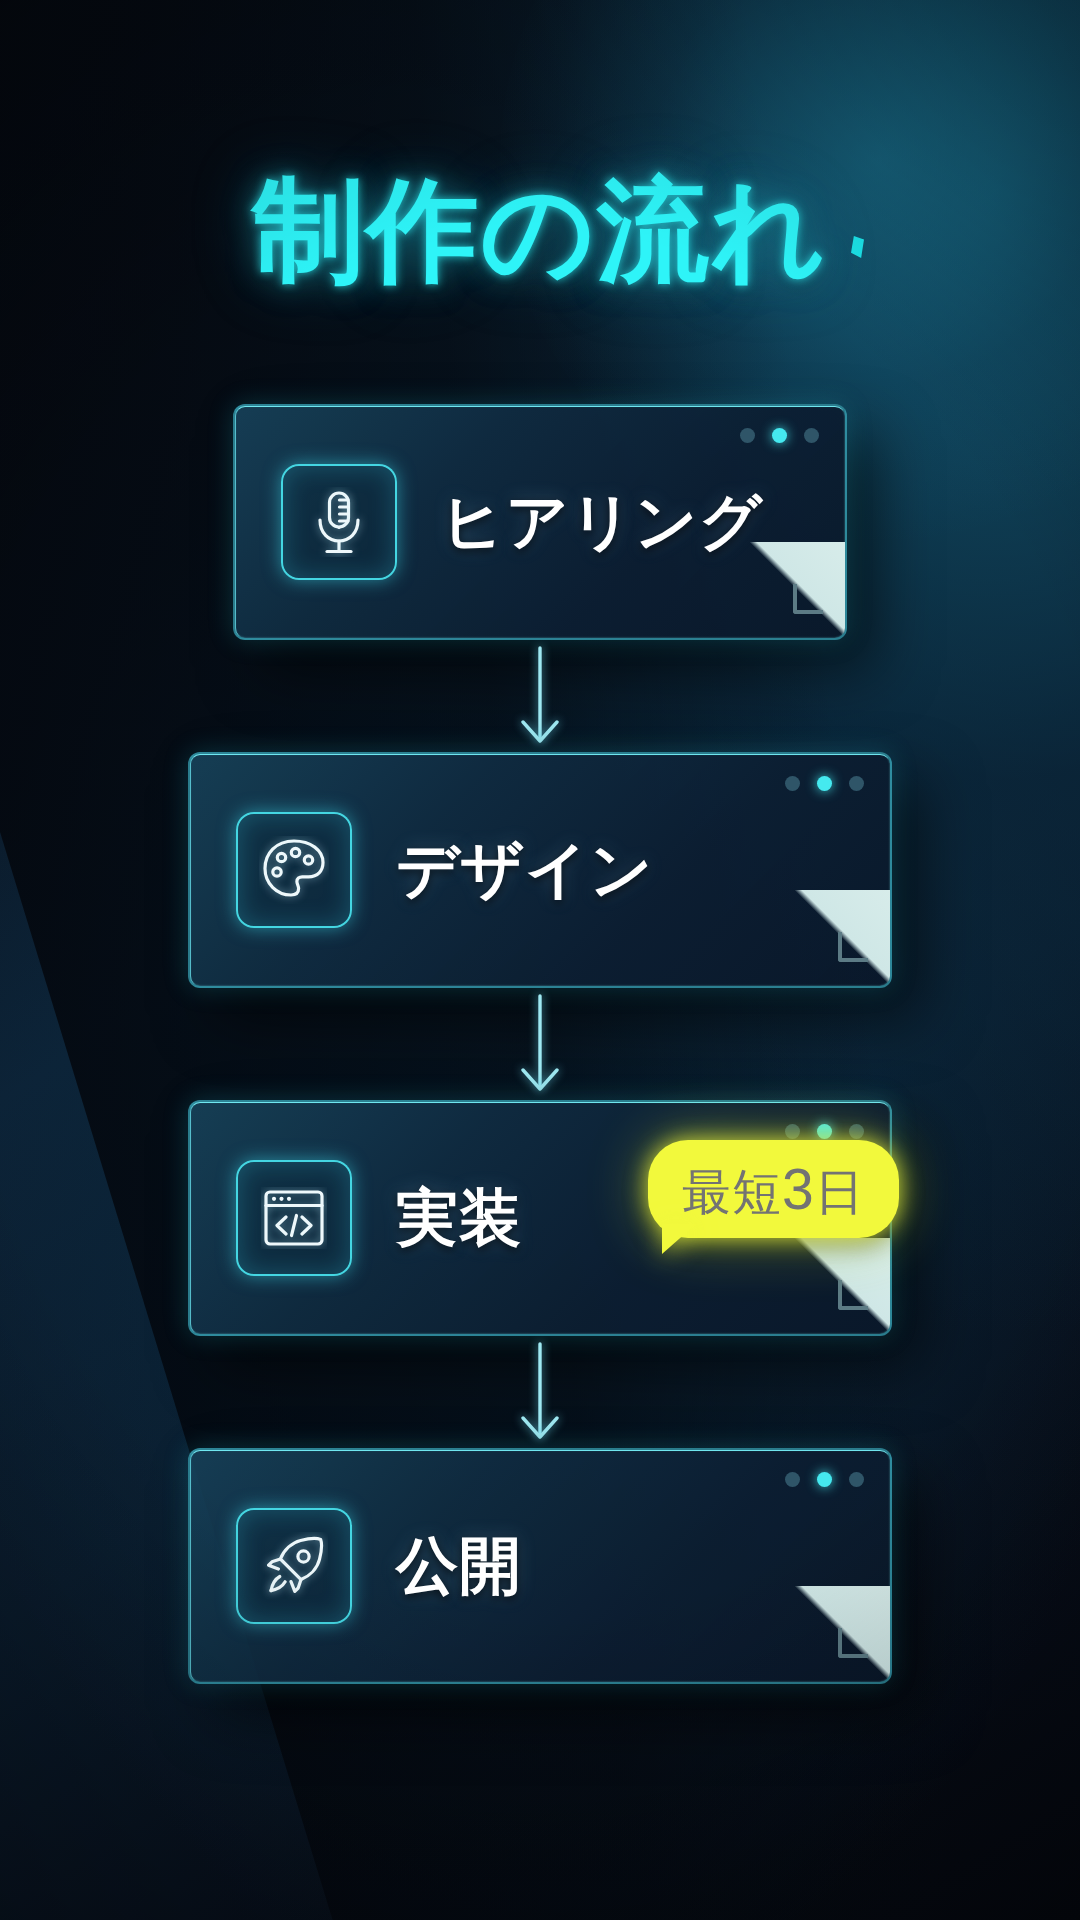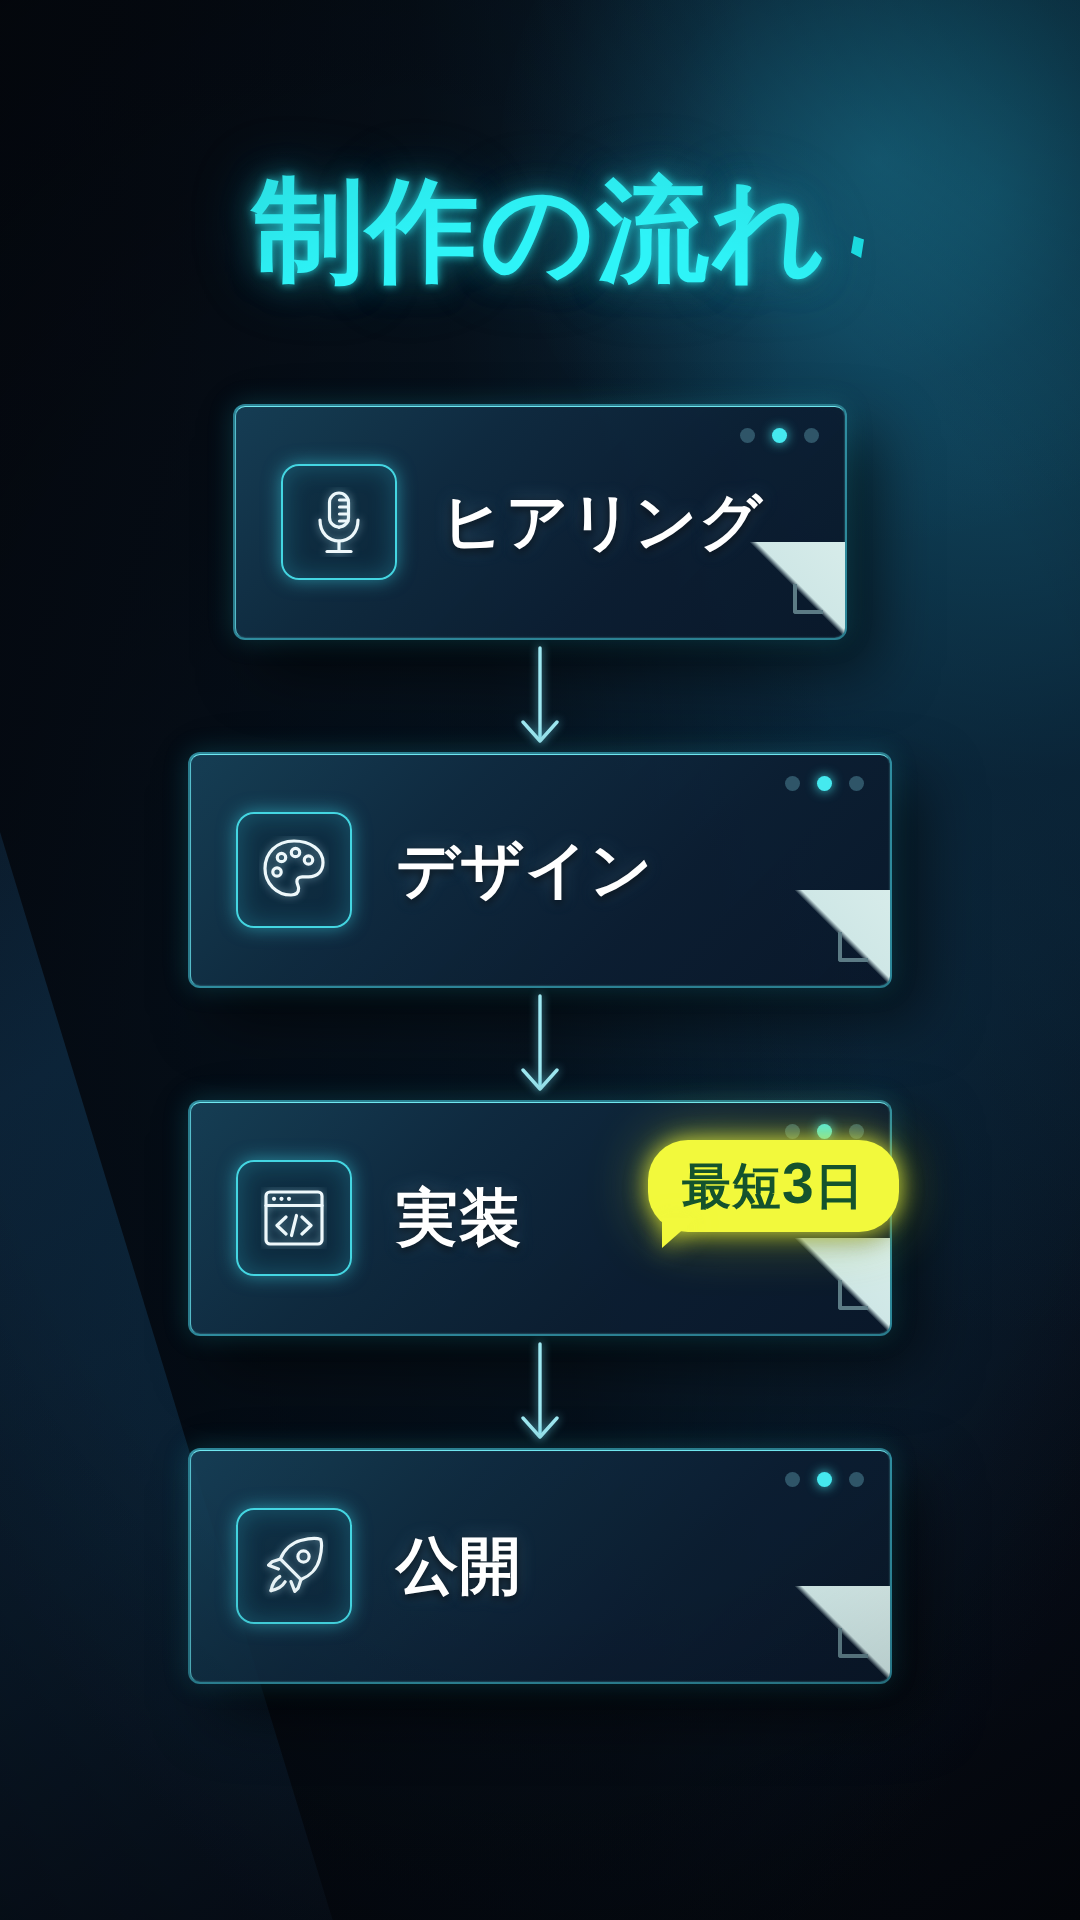--- a/index.html
+++ b/index.html
@@ -211,26 +211,26 @@
   
   .badge {
     position: absolute;
     left: 648px;
     top: 1140px;
     z-index: 6;
   }
   .badge-bubble {
     position: relative;
     display: inline-block;
-    padding: 12px 34px 16px;
+    padding: 18px 34px 16px;
     border-radius: 40px;
     background: #f2f93c;
-    color: #14532d;
+    color: #737373;
     font-size: 49px;
-    font-weight: 700;
+    font-weight: 400;
     letter-spacing: 1px;
     white-space: nowrap;
     line-height: 1.12;
     box-shadow:
       0 0 22px rgba(236,247,60,0.85),
       0 0 58px rgba(220,240,60,0.45),
       0 8px 24px rgba(0,0,0,0.45);
   }
   .badge-bubble::after {
     content: "";

